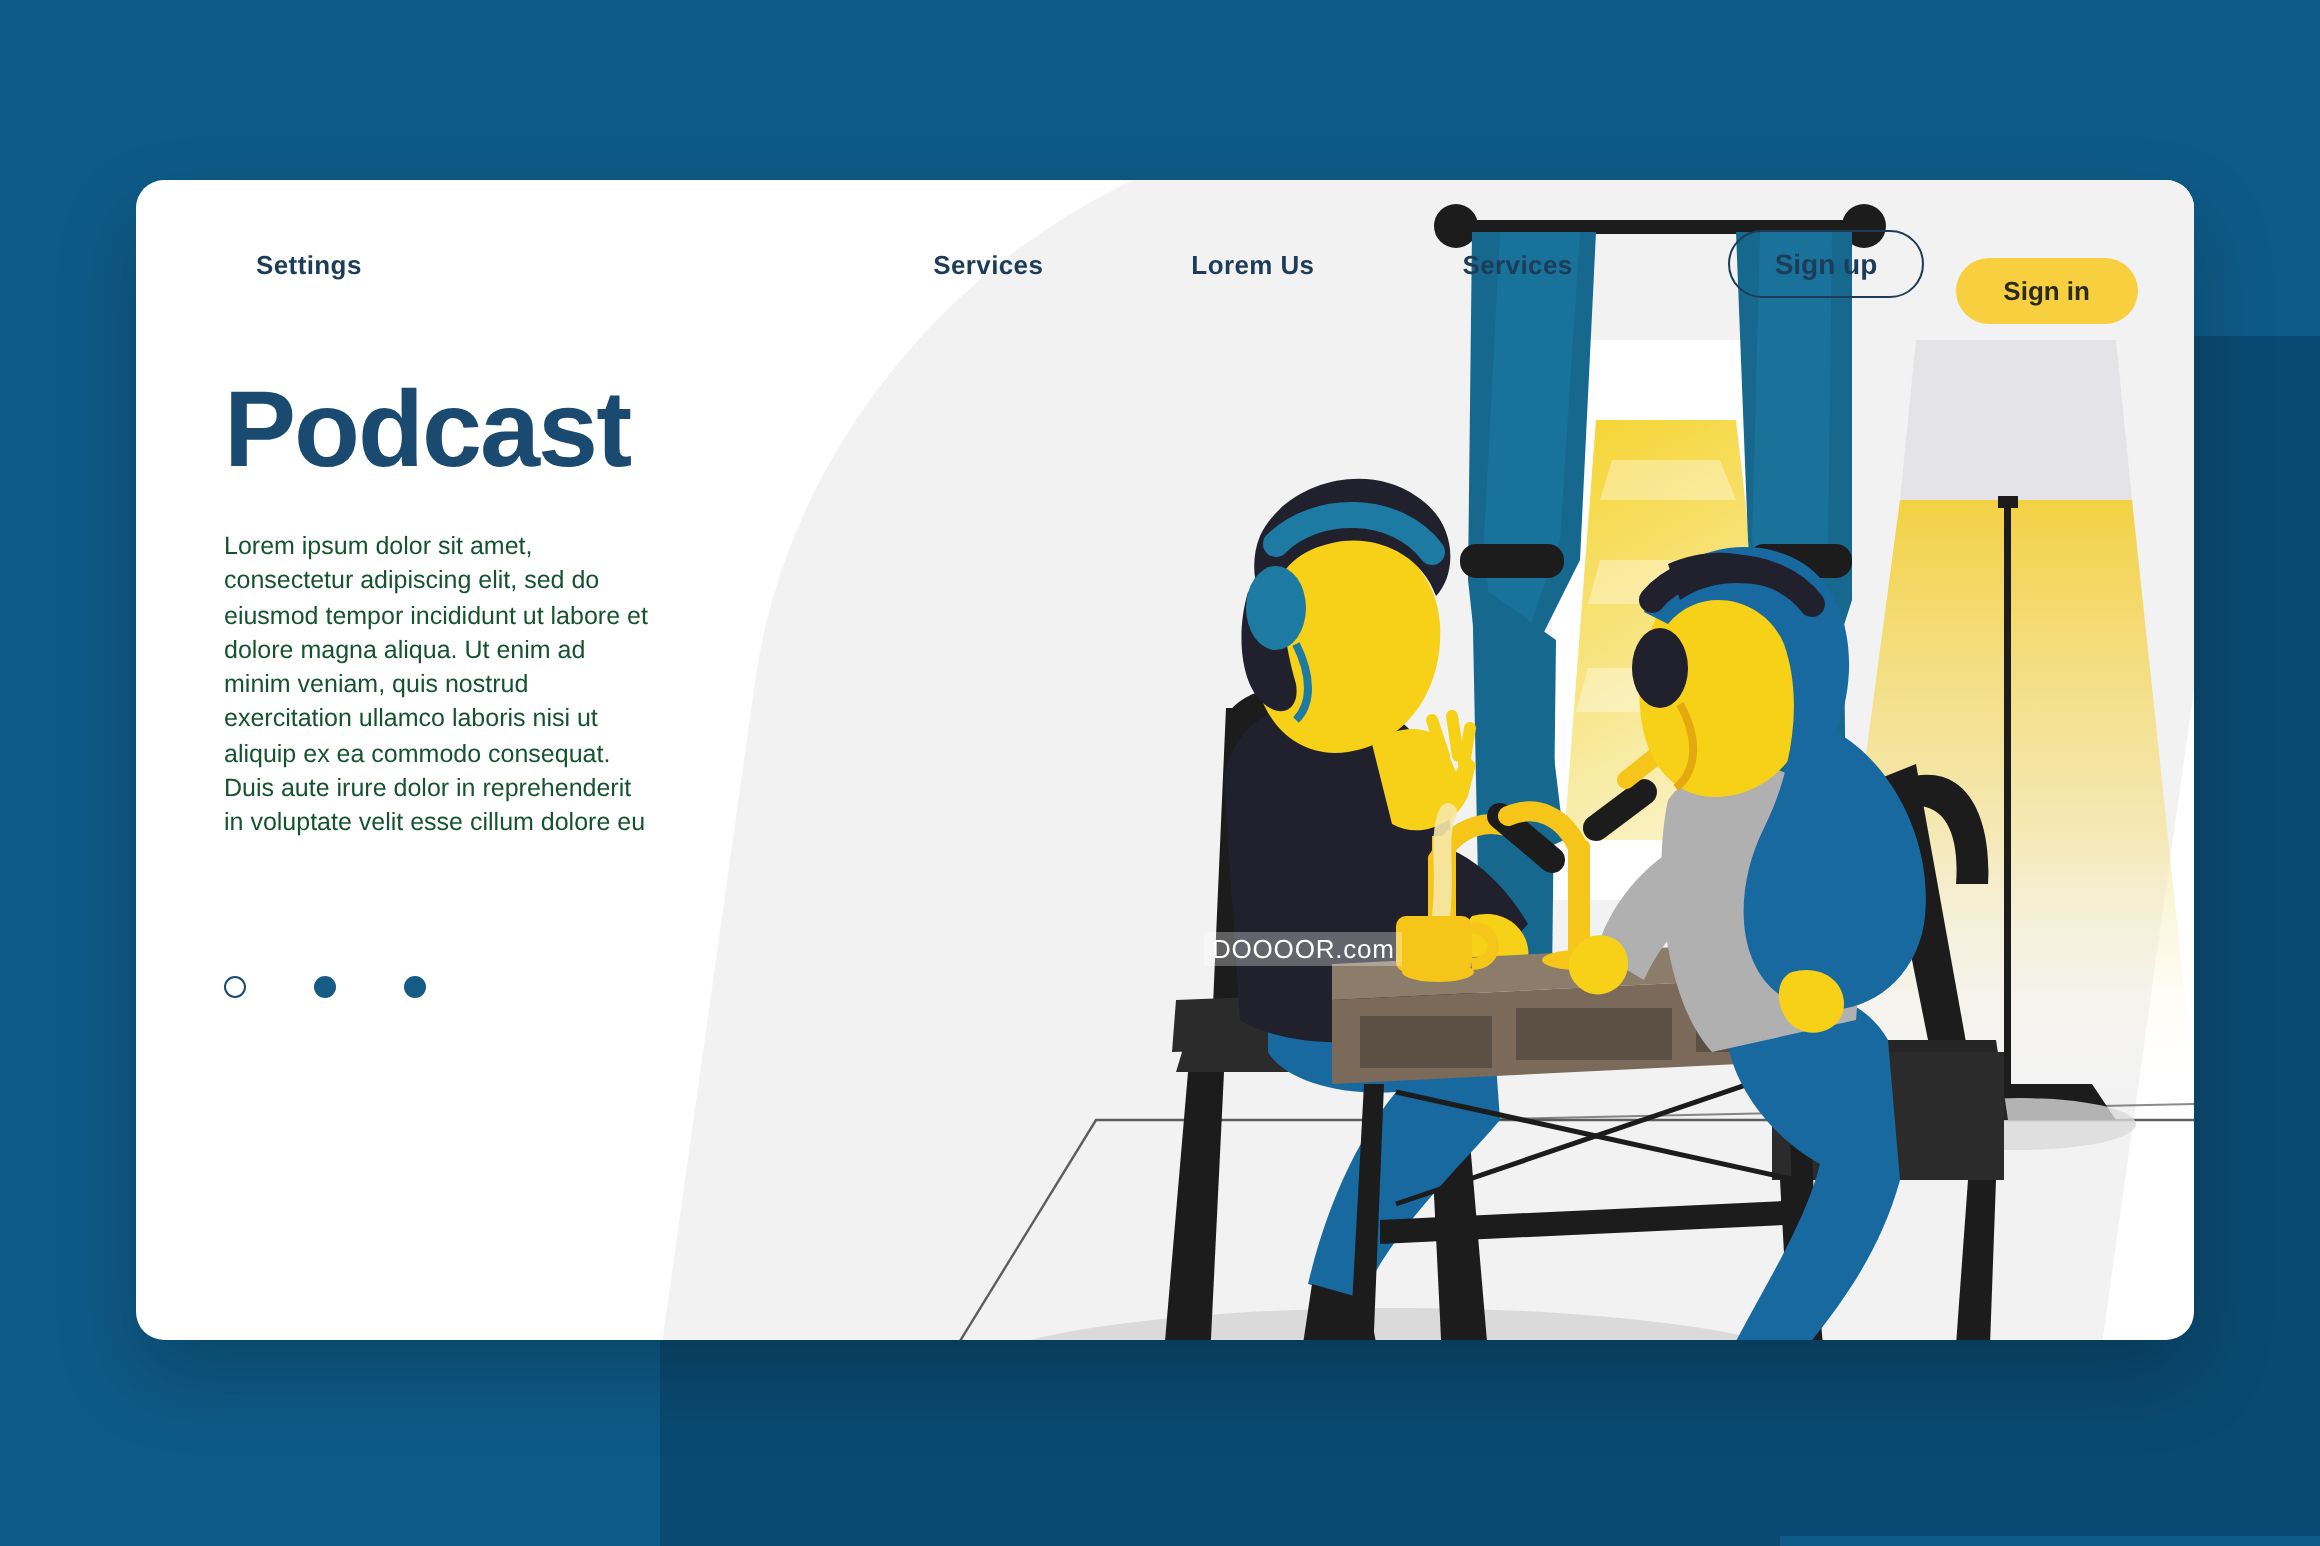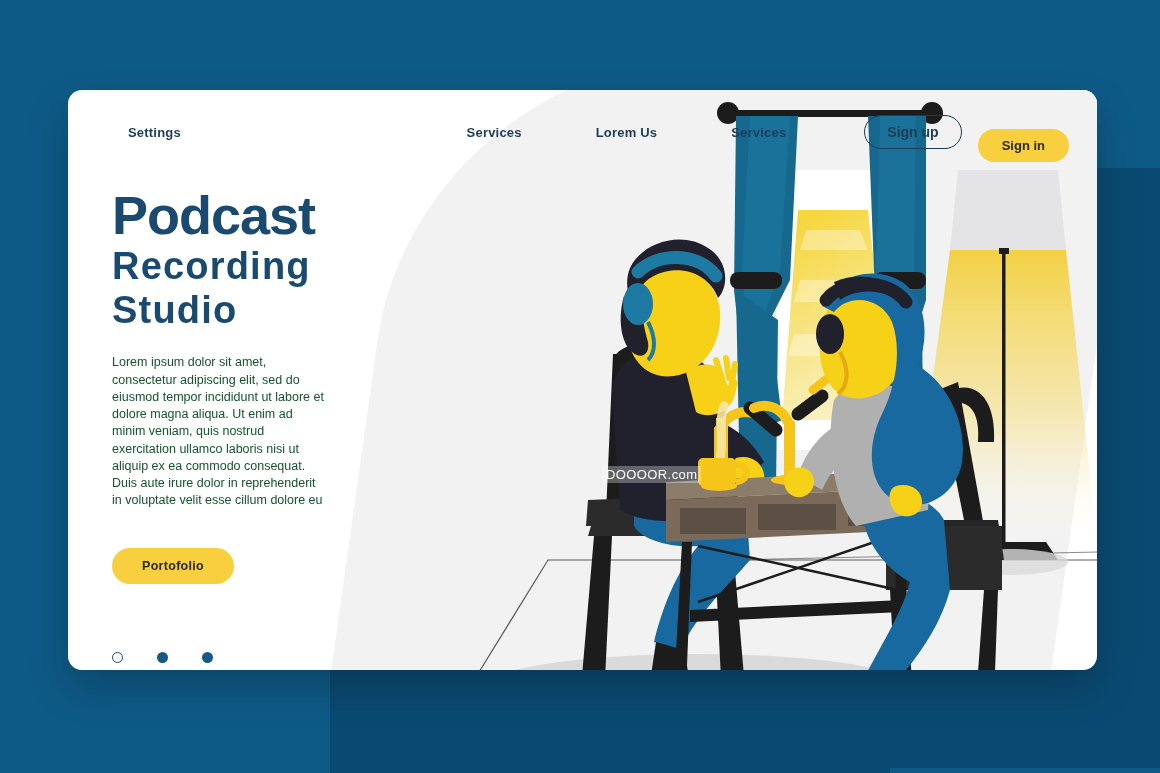--- a/index.html
+++ b/index.html
@@ -330,23 +330,21 @@
       <div class="nav-link">Services</div>
     </div>
     <div class="nav-actions">
       <button class="btn-outline">Sign up</button>
       <button class="btn-solid">Sign in</button>
     </div>
   </div>
 
   <div class="hero">
     <div class="hero-title">Podcast</div>
-    <div class="hero-subtitle">Recording Studio</div>
     <div class="hero-body">Lorem ipsum dolor sit amet, consectetur adipiscing elit, sed do eiusmod tempor incididunt ut labore et dolore magna aliqua. Ut enim ad minim veniam, quis nostrud exercitation ullamco laboris nisi ut aliquip ex ea commodo consequat. Duis aute irure dolor in reprehenderit in voluptate velit esse cillum dolore eu</div>
-    <button class="hero-cta">Portofolio</button>
     <div class="dots">
       <div class="dot hollow"></div>
       <div class="dot filled"></div>
       <div class="dot filled"></div>
     </div>
   </div>
 
 </div>
 
 </body></html>

